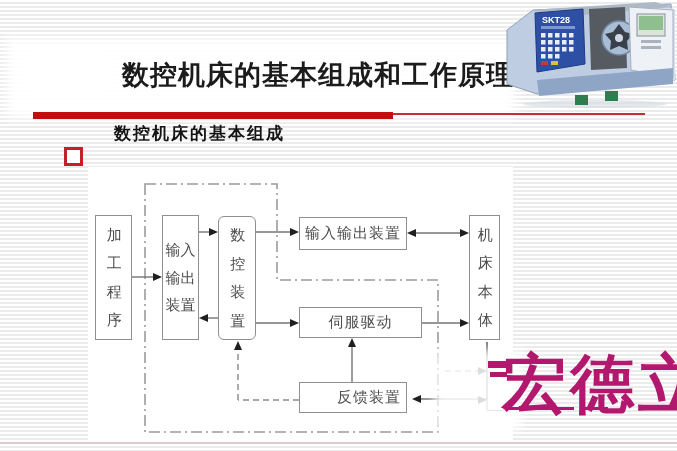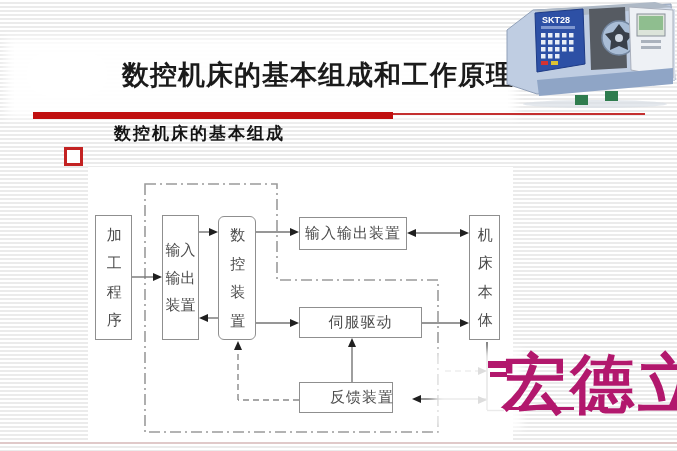--- a/index.html
+++ b/index.html
@@ -29,21 +29,21 @@
   .dbox{position:absolute;border:1.5px solid #8f8f8f;background:#fff;color:#4d4d4d;
     display:flex;align-items:center;justify-content:center;font-size:15px;}
   .vlabel{width:1.1em;word-break:break-all;line-height:1.9;text-align:right;}
   .vlabel2{width:2.25em;word-break:break-all;line-height:1.85;text-align:center;}
   .hlabel{letter-spacing:1px;white-space:nowrap;}
   #box-program {left:95px; top:215px;width:37px; height:125px;}
   #box-io      {left:162px;top:215px;width:37px; height:125px;}
   #box-cnc     {left:218px;top:216px;width:38px; height:124px;border-radius:6px;}
   #box-aux     {left:299px;top:217px;width:108px;height:33px;}
   #box-servo   {left:299px;top:307px;width:123px;height:31px;}
-  #box-feedback{left:299px;top:382px;width:94px;height:31px;padding-left:32px;}
+  #box-feedback{left:299px;top:382px;width:108px;height:31px;padding-left:32px;}
   #box-machine {left:469px;top:215px;width:31px; height:125px;}
   
   #wm-backdrop{left:434px;top:350px;width:88px;height:80px;background:rgba(255,255,255,.85);
     filter:blur(4px);}
   .wm-bar{position:absolute;background:#b2186d;}
   #wm-bar1{left:488px;top:361px;width:23px;height:7px;}
   #wm-bar2{left:490px;top:372px;width:17px;height:5px;}
   #wm-text{left:502px;top:348px;font-size:64px;font-weight:700;color:#b2186d;
     letter-spacing:4px;white-space:nowrap;line-height:1.15;}
   #wm-row{left:508px;top:407px;width:169px;display:flex;align-items:center;color:#b2186d;}

